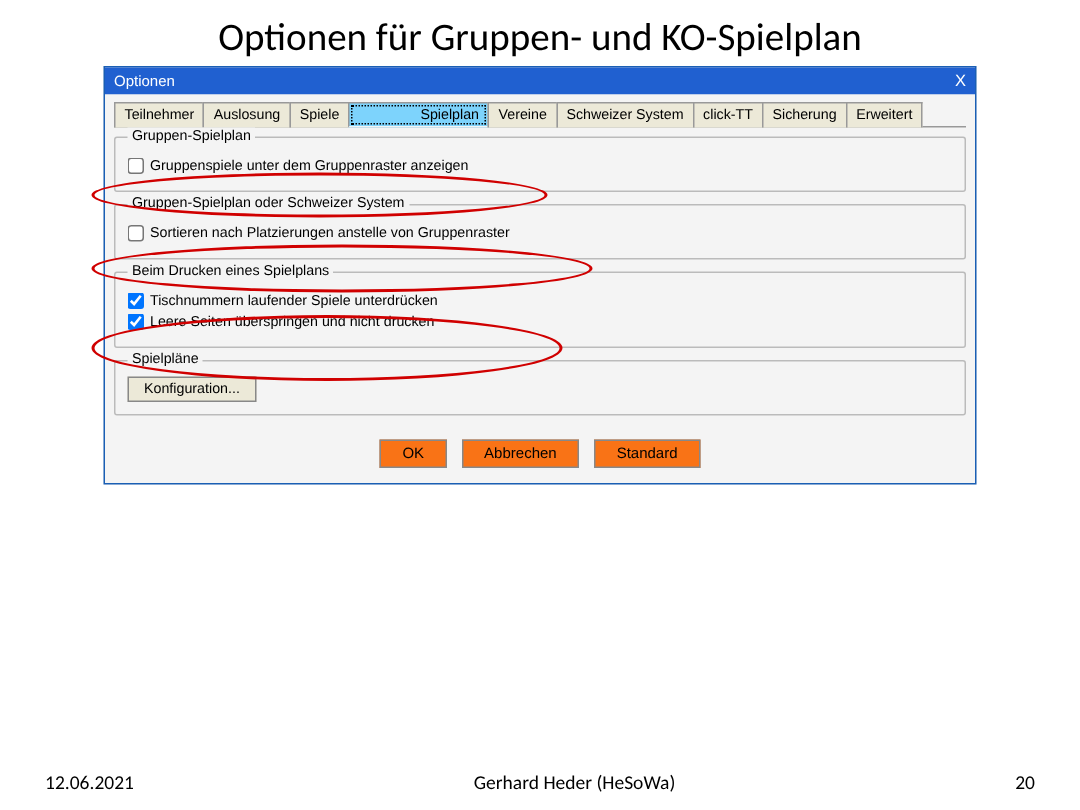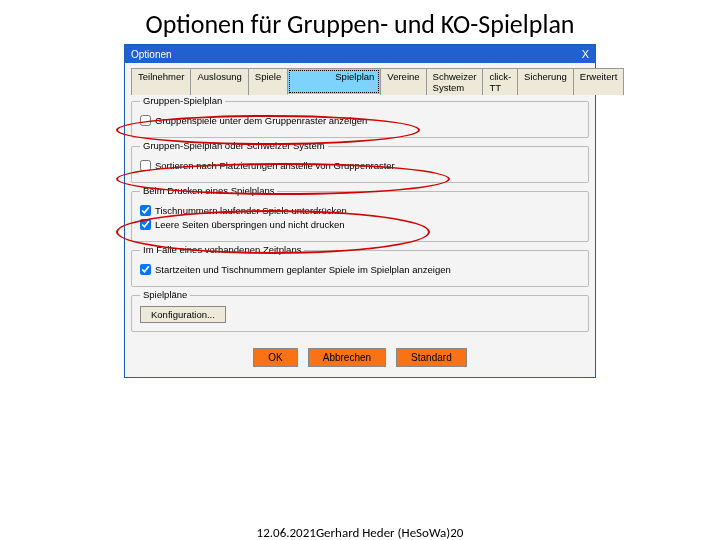--- a/index.html
+++ b/index.html
@@ -13,21 +13,21 @@
   }
   .slide-title {
     font-size: 26px;
     text-align: center;
     margin: 8px 0 4px 0;
     font-weight: normal;
     font-family: Calibri, Arial, sans-serif;
   }
   .dialog-wrapper {
     margin: 0 auto;
-    width: 472px;
+    width: 582px;
     position: relative;
   }
   .dialog {
     border: 1px solid #1a5fb4;
     font-size: 10px;
     font-family: Tahoma, Arial, sans-serif;
     background: #f0f0f0;
   }
   .titlebar {
     background: #2060d0;
@@ -112,25 +112,25 @@
   }
   .config-btn {
     padding: 2px 10px;
     font-size: 9.5px;
     border: 1px solid #888;
     background: #ece9d8;
     cursor: pointer;
   }
   .footer {
     position: absolute;
-    bottom: 0;
+    bottom: 10px;
     left: 0;
     right: 0;
     display: flex;
-    justify-content: center;
+    justify-content: space-between;
     padding: 0 30px;
     font-size: 13px;
     font-family: Calibri, Arial, sans-serif;
   }
   .ellipse {
     position: absolute;
     border: 2px solid #d00000;
     border-radius: 50%;
     pointer-events: none;
   }
@@ -180,27 +180,20 @@
         <label class="checkbox-row">
           <input type="checkbox" checked="" style="">
           <span>Tischnummern laufender Spiele unterdrücken</span>
         </label>
         <label class="checkbox-row">
           <input type="checkbox" checked="" style="">
           <span>Leere Seiten überspringen und nicht drucken</span>
         </label>
       </div>
 
-      <div class="group">
-        <span class="group-legend">Im Falle eines vorhandenen Zeitplans</span>
-        <label class="checkbox-row">
-          <input type="checkbox" checked="" style="">
-          <span>Startzeiten und Tischnummern geplanter Spiele im Spielplan anzeigen</span>
-        </label>
-      </div>
 
       <div class="group">
         <span class="group-legend">Spielpläne</span>
         <button class="config-btn">Konfiguration...</button>
       </div>
 
       <div class="btn-row">
         <button class="btn">OK</button>
         <button class="btn">Abbrechen</button>
         <button class="btn">Standard</button>

